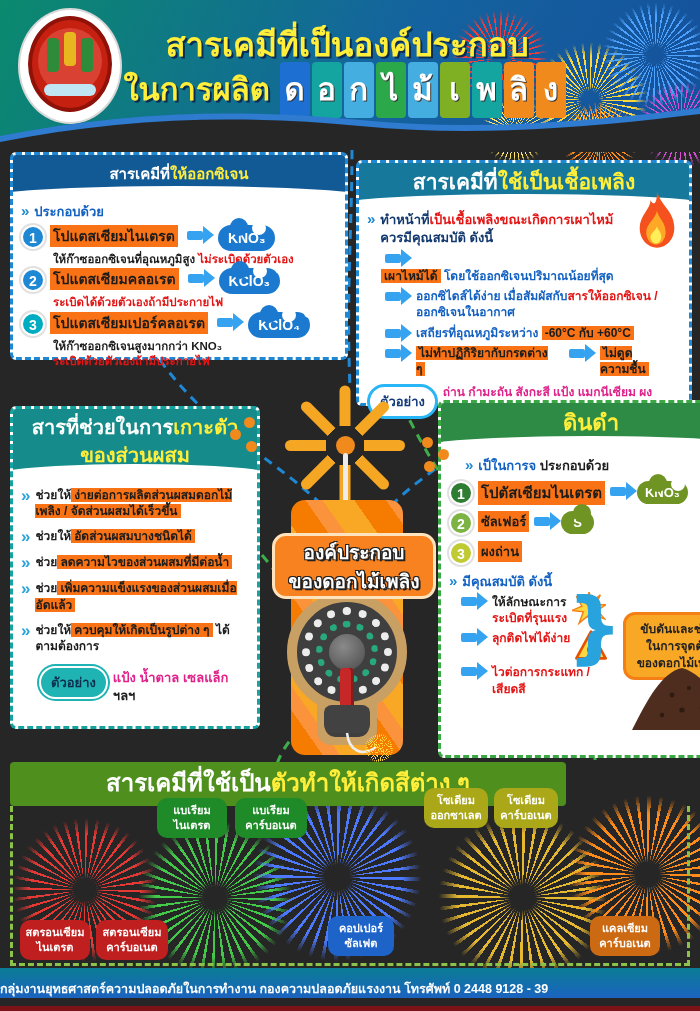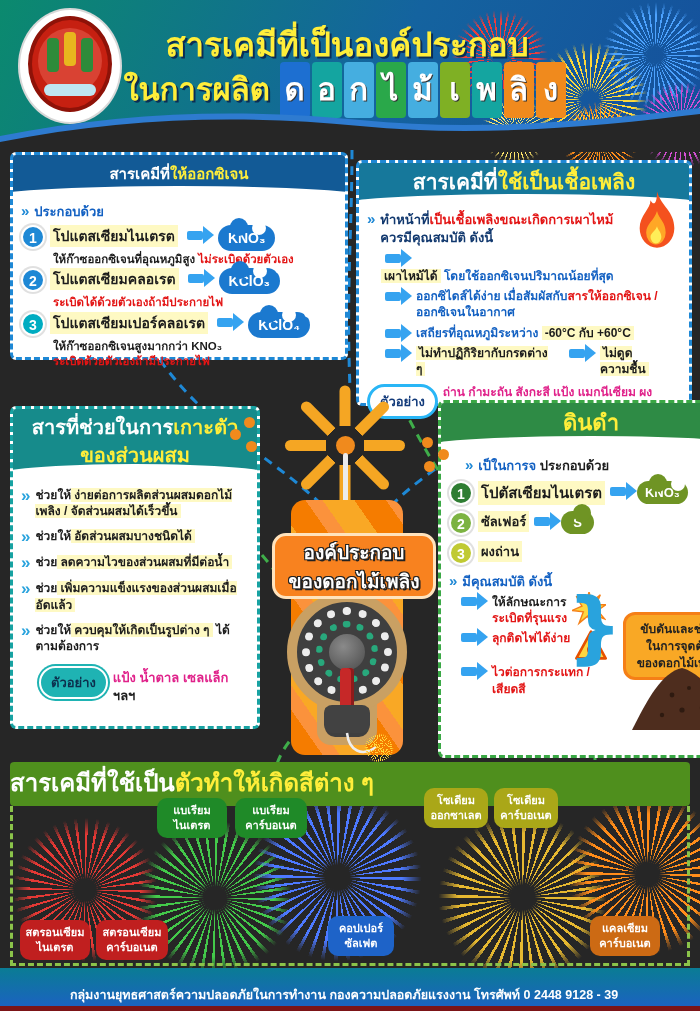--- a/index.html
+++ b/index.html
@@ -50,21 +50,21 @@
   .phead .wv{position:absolute;left:-8%;bottom:-13px;width:116%;height:24px;background:#fff;border-radius:50%;}
   .ph-blue{background:#125a96;height:42px;font-size:15px;line-height:38px;}
   .ph-teal{background:#16789b;height:42px;font-size:21px;line-height:38px;}
   .ph-green2{background:#168b8b;height:66px;font-size:20px;line-height:1.4;padding-top:4px;}
   .ph-dgreen{background:#2e8b45;height:44px;font-size:22px;line-height:40px;}
   .pw{color:#fff;}
   .pbody{position:relative;padding:6px 8px;}
   .row{display:flex;align-items:flex-start;gap:5px;margin-top:4px;}
   .chev{color:#1e88d5;font-weight:900;font-size:15px;line-height:1;}
   .chev2{color:#29a3dd;font-weight:900;font-size:17px;line-height:1;}
-  .hl{background:#fef9c3;padding:0 3px;font-weight:bold;color:#1c1c1c;}
+  .hl{background:#f97316;padding:0 3px;font-weight:bold;color:#1c1c1c;}
   .dk{color:#1c1c1c;font-weight:bold;}
   .red{color:#e31515;font-weight:bold;}
   .blue{color:#1260c2;font-weight:bold;}
   .pink{color:#e0218a;font-weight:bold;}
   .navy{color:#11386e;font-weight:bold;}
   .fs12{font-size:12px;line-height:1.35;}
   .fs13{font-size:13px;line-height:1.35;}
   .numc{flex:0 0 auto;width:24px;height:24px;border-radius:50%;color:#fff;font-weight:bold;
     font-size:14px;text-align:center;line-height:22px;border:2px solid #fff;
     box-shadow:0 0 0 2px rgba(0,0,0,.12);}
@@ -100,22 +100,22 @@
   .cs-stem{position:absolute;left:67px;top:308px;width:60px;height:52px;background:#c9a063;border-radius:0 0 14px 14px;}
   .cs-stem-in{position:absolute;left:75px;top:308px;width:44px;height:44px;background:#3f3f3f;border-radius:0 0 10px 10px;}
   .ringw{position:absolute;left:52px;top:222px;width:90px;height:90px;border-radius:50%;border:8px dotted #ececec;}
   .ringg{position:absolute;left:66px;top:236px;width:62px;height:62px;border-radius:50%;border:7px dotted #28a87c;}
   .corec{position:absolute;left:79px;top:249px;width:36px;height:36px;border-radius:50%;
     background:radial-gradient(circle at 40% 35%,#8a8a8a,#4a4a4a);}
   .redcyl{position:absolute;left:90px;top:283px;width:14px;height:42px;background:#c62828;border-radius:4px;box-shadow:inset -3px 0 0 #8e1b1b;}
   .graycyl{position:absolute;left:74px;top:320px;width:46px;height:28px;background:#424242;border-radius:8px;}
   .dots3 i{position:absolute;width:11px;height:11px;border-radius:6px;background:#f08a1d;}
   
-  .banner{position:absolute;left:10px;top:762px;width:680px;height:44px;background:#4f8f1d;
-    border-radius:4px;font-size:24px;font-weight:bold;color:#fff;line-height:42px;z-index:2;}
+  .banner{position:absolute;left:10px;top:762px;width:556px;height:44px;background:#4f8f1d;
+    border-radius:4px;text-align:center;font-size:24px;font-weight:bold;color:#fff;line-height:42px;z-index:2;}
   .frame{position:absolute;left:10px;top:806px;width:680px;height:160px;
     border:3px dashed #8bc34a;border-top:none;z-index:1;}
   .bb0{left:10px;top:815px;width:150px;height:150px;}
   .bb1{left:135px;top:818px;width:160px;height:160px;}
   .bb2{left:250px;top:790px;width:175px;height:175px;}
   .bb3{left:435px;top:810px;width:175px;height:175px;}
   .bb4{left:565px;top:792px;width:165px;height:165px;}
   .chemlabel{position:absolute;z-index:2;color:#fff;font-weight:bold;font-size:11px;
     text-align:center;border-radius:10px;padding:5px 4px;line-height:1.35;}
   .cl-green{background:#1f8a28;}
@@ -124,23 +124,23 @@
   .cl-blue{background:#1e63c8;}
   .cl-orange{background:#cc6a14;}
   .lb0{left:157px;top:798px;width:70px;}
   .lb1{left:235px;top:798px;width:72px;}
   .lb2{left:424px;top:788px;width:64px;}
   .lb3{left:494px;top:788px;width:64px;}
   .lb4{left:20px;top:920px;width:70px;}
   .lb5{left:96px;top:920px;width:72px;}
   .lb6{left:328px;top:916px;width:66px;}
   .lb7{left:590px;top:916px;width:70px;}
-  .footer{position:absolute;left:0;top:968px;width:700px;height:38px;z-index:3;
+  .footer{position:absolute;left:0;top:968px;width:700px;height:30px;z-index:3;
     background:linear-gradient(180deg,#0a7c94,#1b63c0);color:#fff;font-size:12.5px;font-weight:bold;
-    text-align:center;padding:17px 12px 0 0;}
+    text-align:left;padding:11px 12px 0 0;}
   .bstripe{position:absolute;left:0;top:1006px;width:700px;height:5px;background:#7c1417;z-index:3;}
   .conn{position:absolute;left:0;top:0;width:700px;height:1011px;z-index:1;pointer-events:none;}
   
   .gp-num1{background:#2e7d32;}
   .gp-num2{background:#7cb342;}
   .gp-num3{background:#c0ca33;}
   .ox-num12{background:#1e88d5;}
   .ox-num3{background:#00acc1;}
   .gp-props{position:relative;height:128px;}
   .gp-result{position:absolute;right:0;top:18px;width:110px;background:#f9a825;

